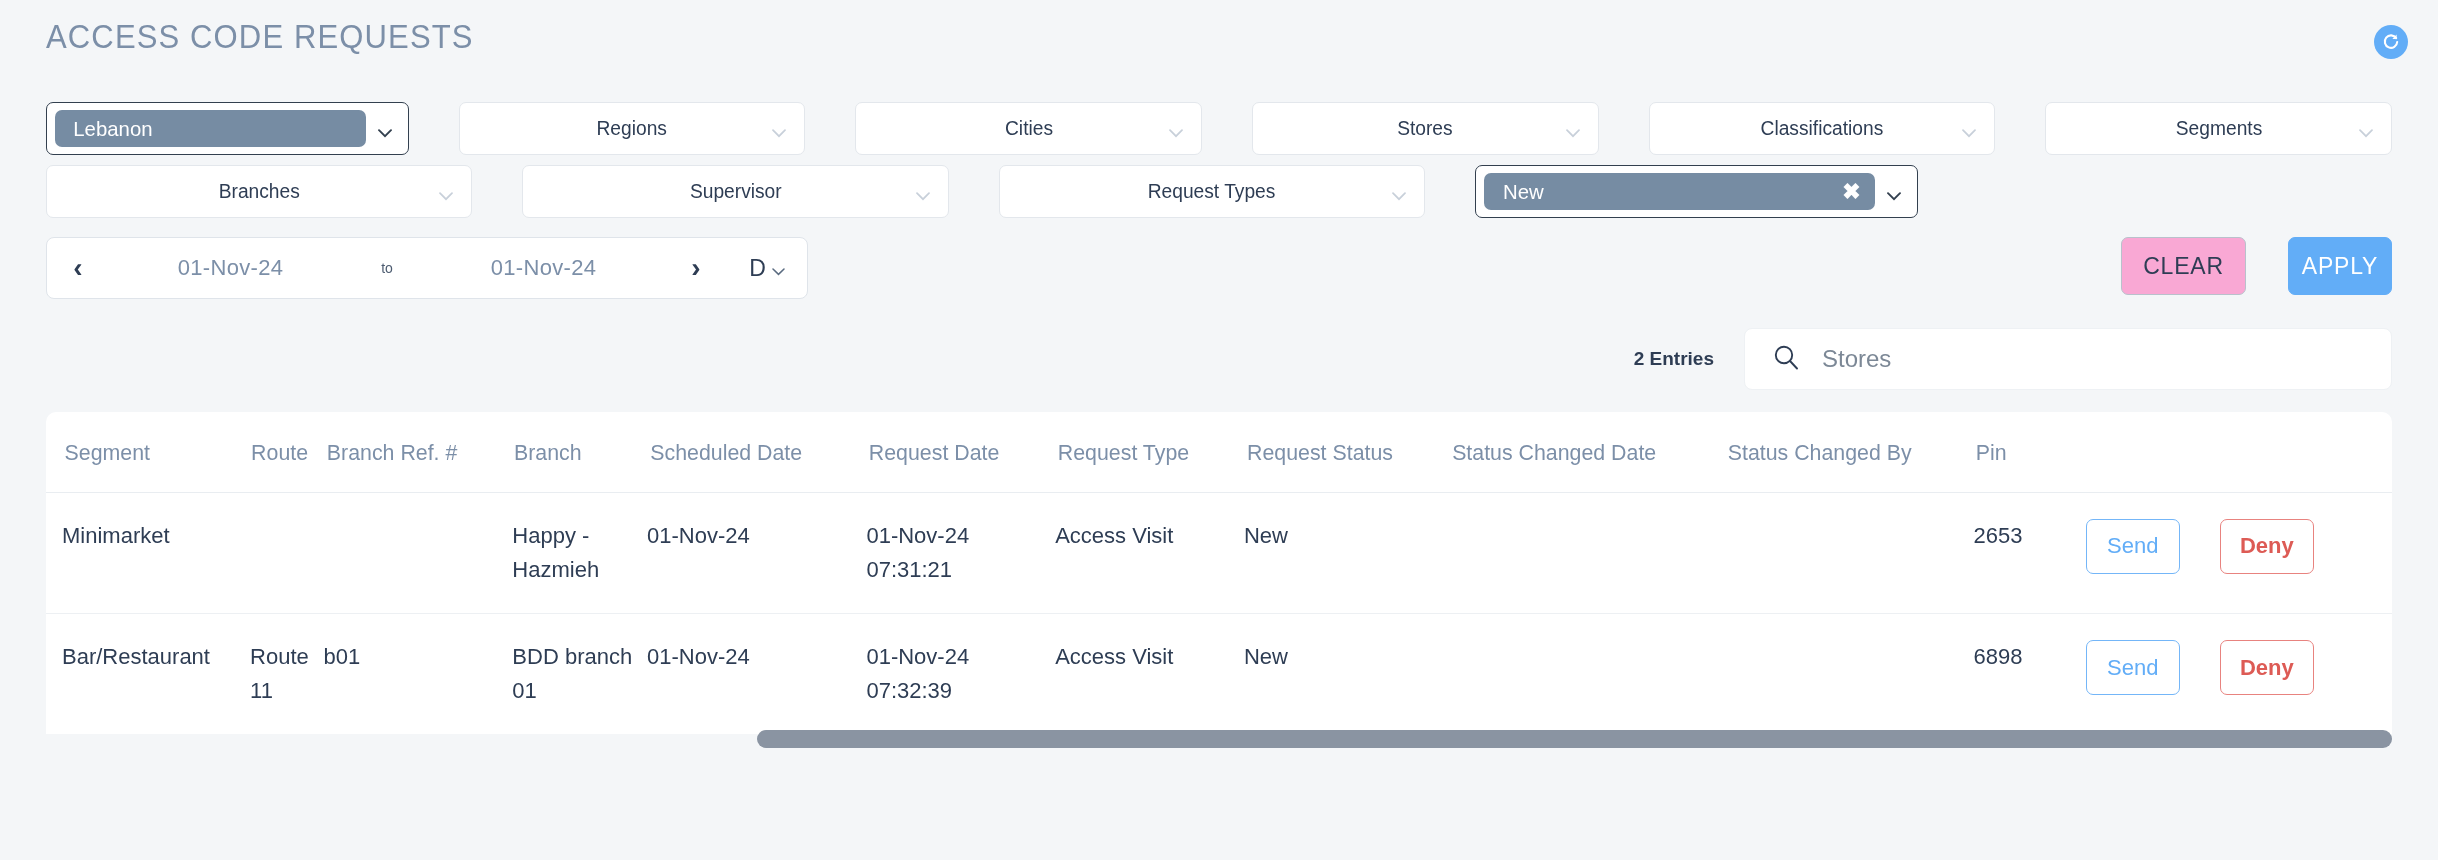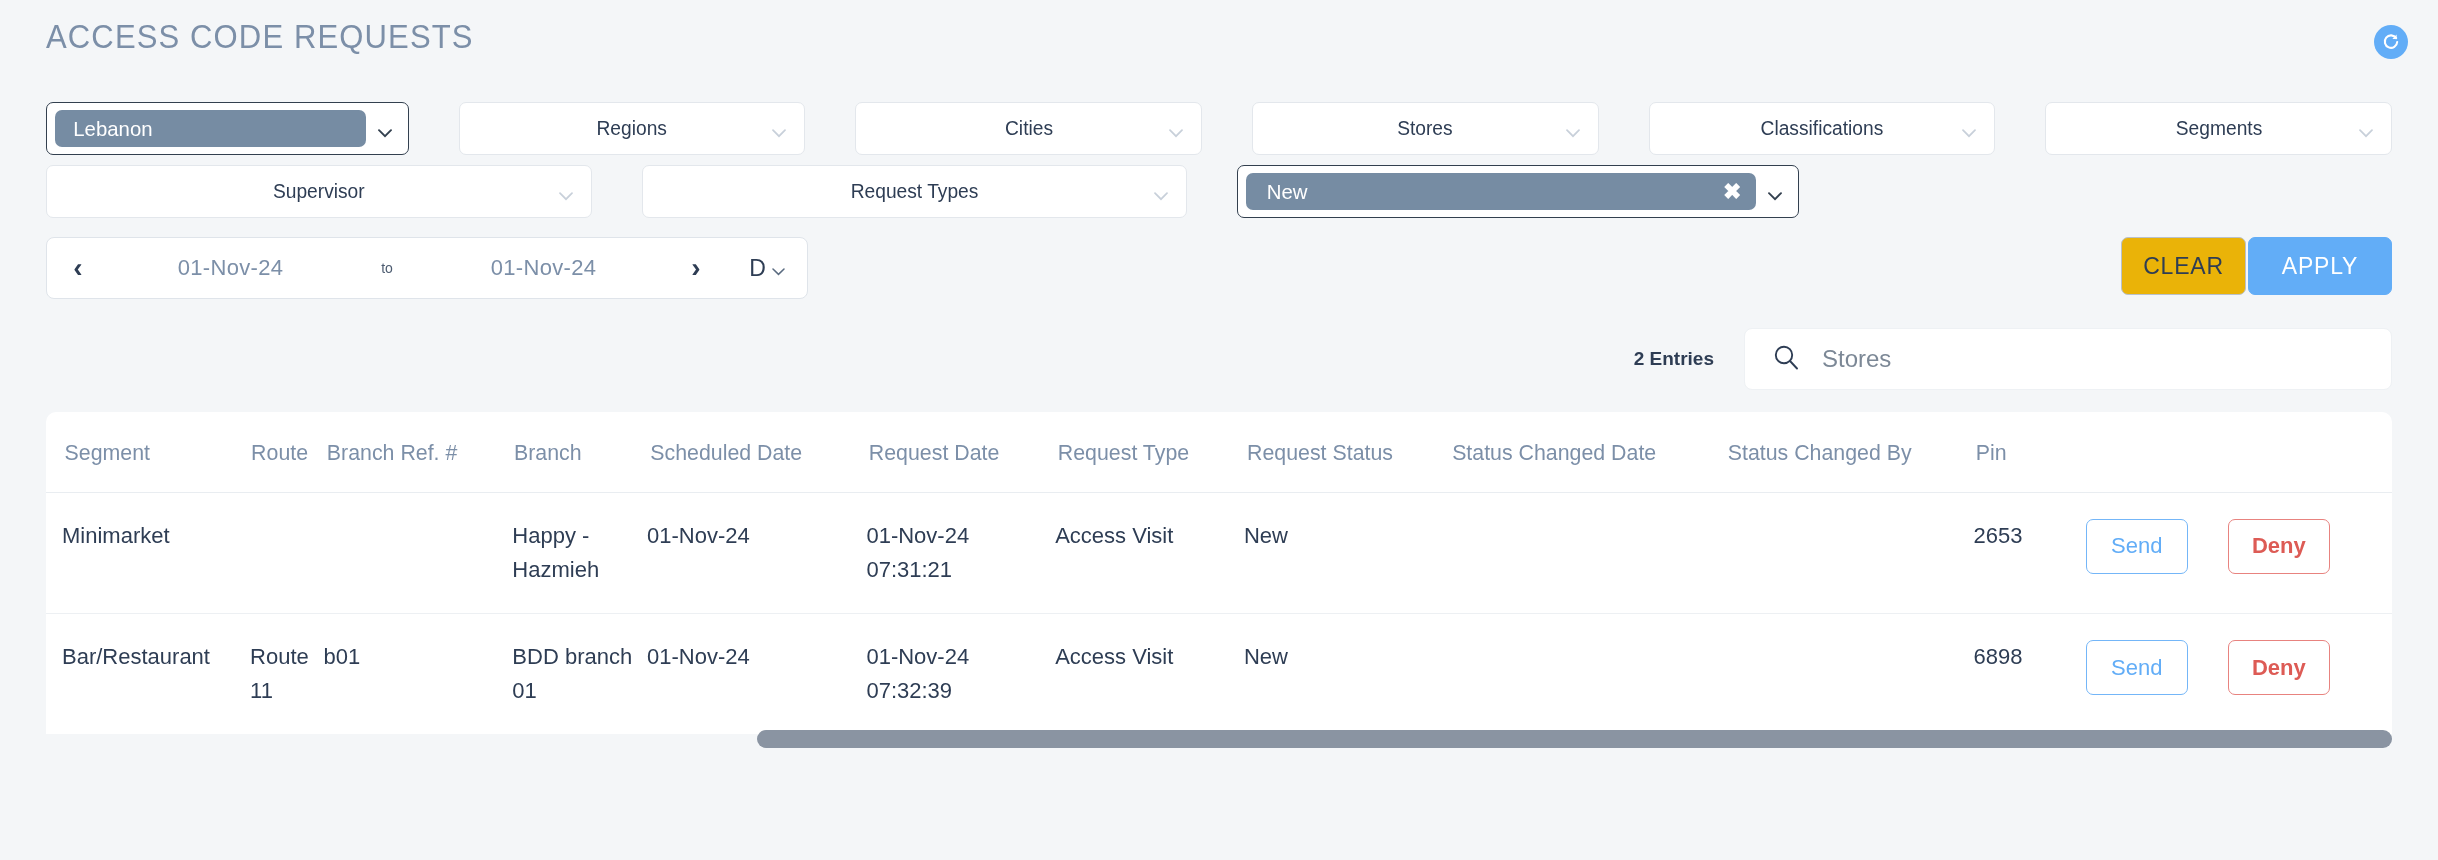--- a/index.html
+++ b/index.html
@@ -145,27 +145,27 @@
     height: 58px;
     border-radius: 7px;
     display: flex; align-items: center; justify-content: center;
     font-size: 23px;
     letter-spacing: 0.8px;
     cursor: pointer;
   }
   .btn-clear {
     right: 146px;
     width: 125px;
-    background: #eab308;
+    background: #f9a8d4;
     border: 1px solid #b9c1cc;
     color: #2e3d54;
   }
   .btn-apply {
     right: 0;
-    width: 144px;
+    width: 104px;
     background: #62adf7;
     border: 1px solid #62adf7;
     color: #ffffff;
   }
 
   
   .search-row {
     position: absolute;
     right: 46px; top: 328px;
     display: flex;
@@ -233,21 +233,21 @@
   th.c-rdate { width: 185px; }
   th.c-rtype { width: 185px; }
   th.c-rstat { width: 200px; }
   th.c-scdate{ width: 270px; }
   th.c-scby  { width: 245px; }
   th.c-pin   { width: 110px; }
   th.c-act   { width: 300px; }
   td.c-act { padding-right: 16px; }
   .act-wrap { display: flex; gap: 40px; align-items: flex-start; }
   .btn-send, .btn-deny {
-    width: 102px; height: 55px;
+    width: 94px; height: 55px;
     border-radius: 7px;
     display: flex; align-items: center; justify-content: center;
     font-size: 22px;
     background: #ffffff;
     cursor: pointer;
   }
   .btn-send { border: 1px solid #74b6f8; color: #62adf7; }
   .btn-deny { border: 1px solid #e8837f; color: #dd5b55; font-weight: bold; }
 
   
@@ -342,20 +342,28 @@
           <svg width="14" height="9" viewBox="0 0 14 9">
               <path d="M1 1.2 L7 7.2 L13 1.2" fill="none" stroke="#c8d0da" stroke-width="1.7" stroke-linecap="round"></path>
             </svg>
         </span>
       </div>
 
     </div>
 
     <div class="filter-row">
 
+      <div class="dropdown">
+        <span class="dd-label">Branches</span>
+        <span class="chev">
+          <svg width="14" height="9" viewBox="0 0 14 9">
+              <path d="M1 1.2 L7 7.2 L13 1.2" fill="none" stroke="#c8d0da" stroke-width="1.7" stroke-linecap="round"></path>
+            </svg>
+        </span>
+      </div>
 
       <div class="dropdown">
         <span class="dd-label">Supervisor</span>
         <span class="chev">
           <svg width="14" height="9" viewBox="0 0 14 9">
               <path d="M1 1.2 L7 7.2 L13 1.2" fill="none" stroke="#c8d0da" stroke-width="1.7" stroke-linecap="round"></path>
             </svg>
         </span>
       </div>
 

